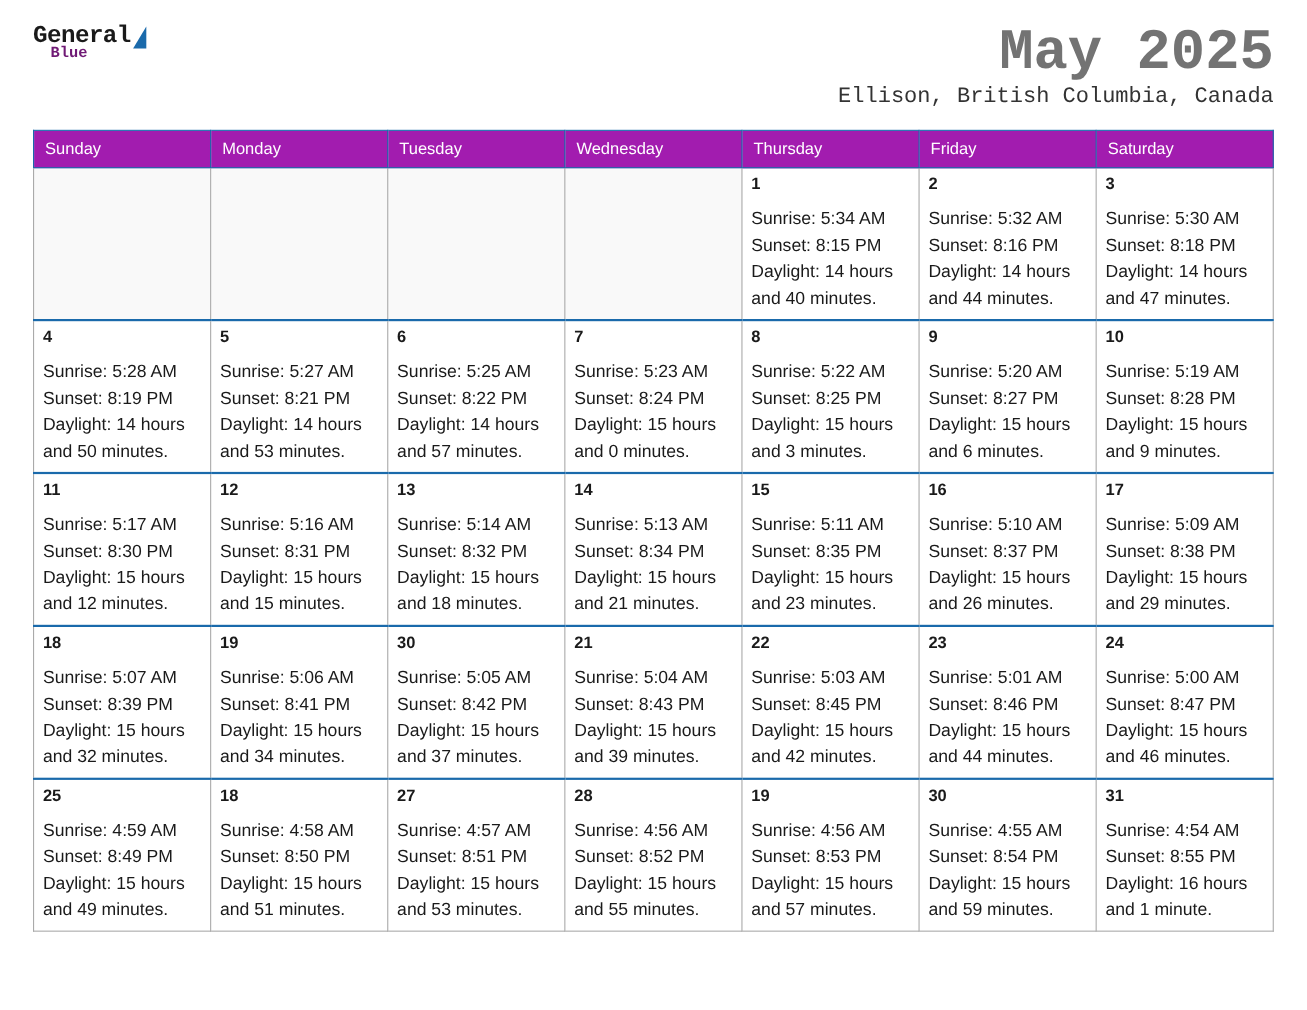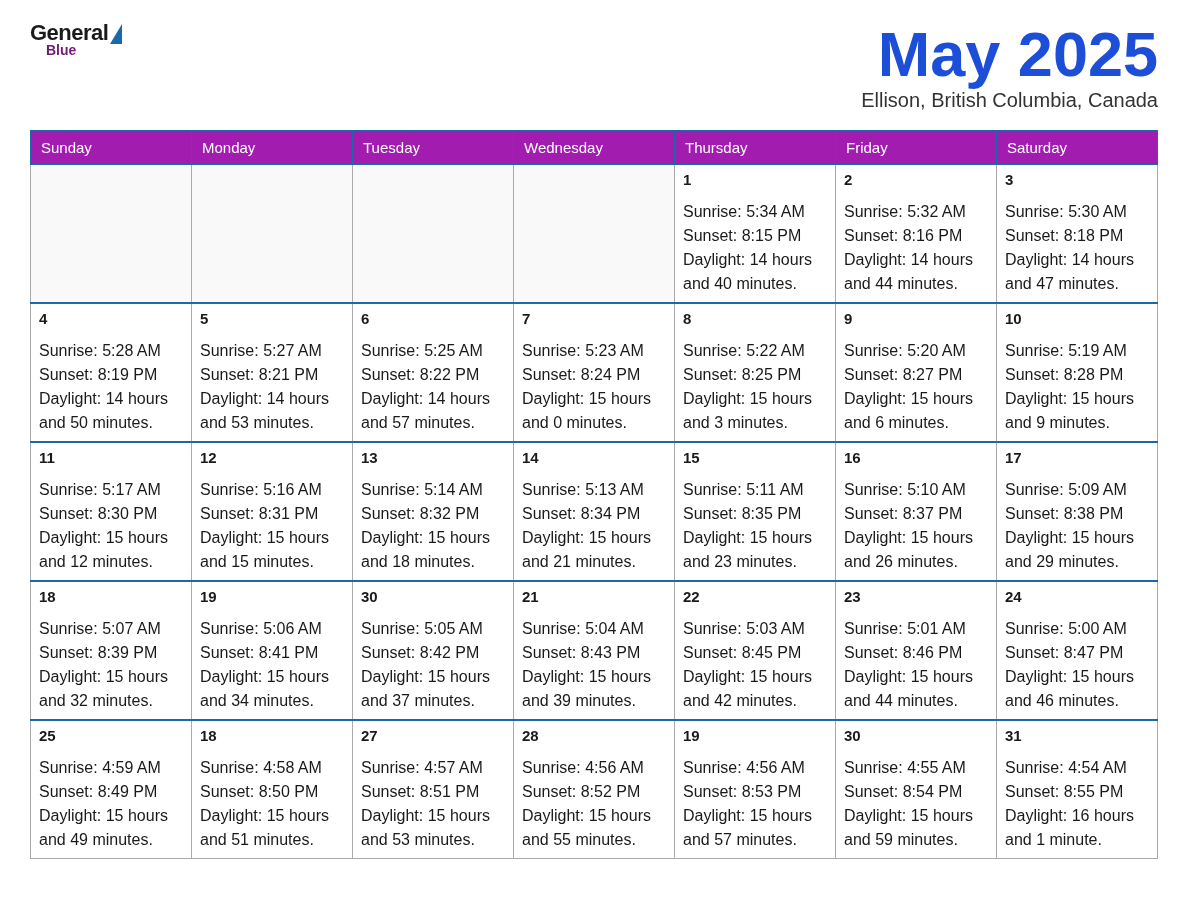--- a/index.html
+++ b/index.html
@@ -8,20 +8,21 @@
       background: #ffffff;
       width: 1188px;
       min-height: 918px;
       padding: 20px 30px;
     }
     .header {
       display: flex;
       justify-content: space-between;
       align-items: flex-start;
       margin-bottom: 18px;
+      font-family: Liberation Mono, monospace;
     }
     .logo {
       display: flex;
       flex-direction: column;
       align-items: flex-start;
     }
     .logo-top {
       display: flex;
       align-items: center;
     }
@@ -44,23 +45,23 @@
       font-size: 14px;
       font-weight: bold;
       color: #701a75;
       margin-top: -4px;
       margin-left: 16px;
     }
     .title-area {
       text-align: right;
     }
     .month-title {
-      font-size: 63px;
-      font-weight: bold;
-      color: #1d4ed8;
+      font-size: 52px;
+      font-weight: bold;
+      color: #737373;
       line-height: 1.1;
     }
     .location {
       font-size: 20px;
       color: #333;
       margin-top: 0;
     }
     .calendar {
       width: 100%;
       border-collapse: collapse;

